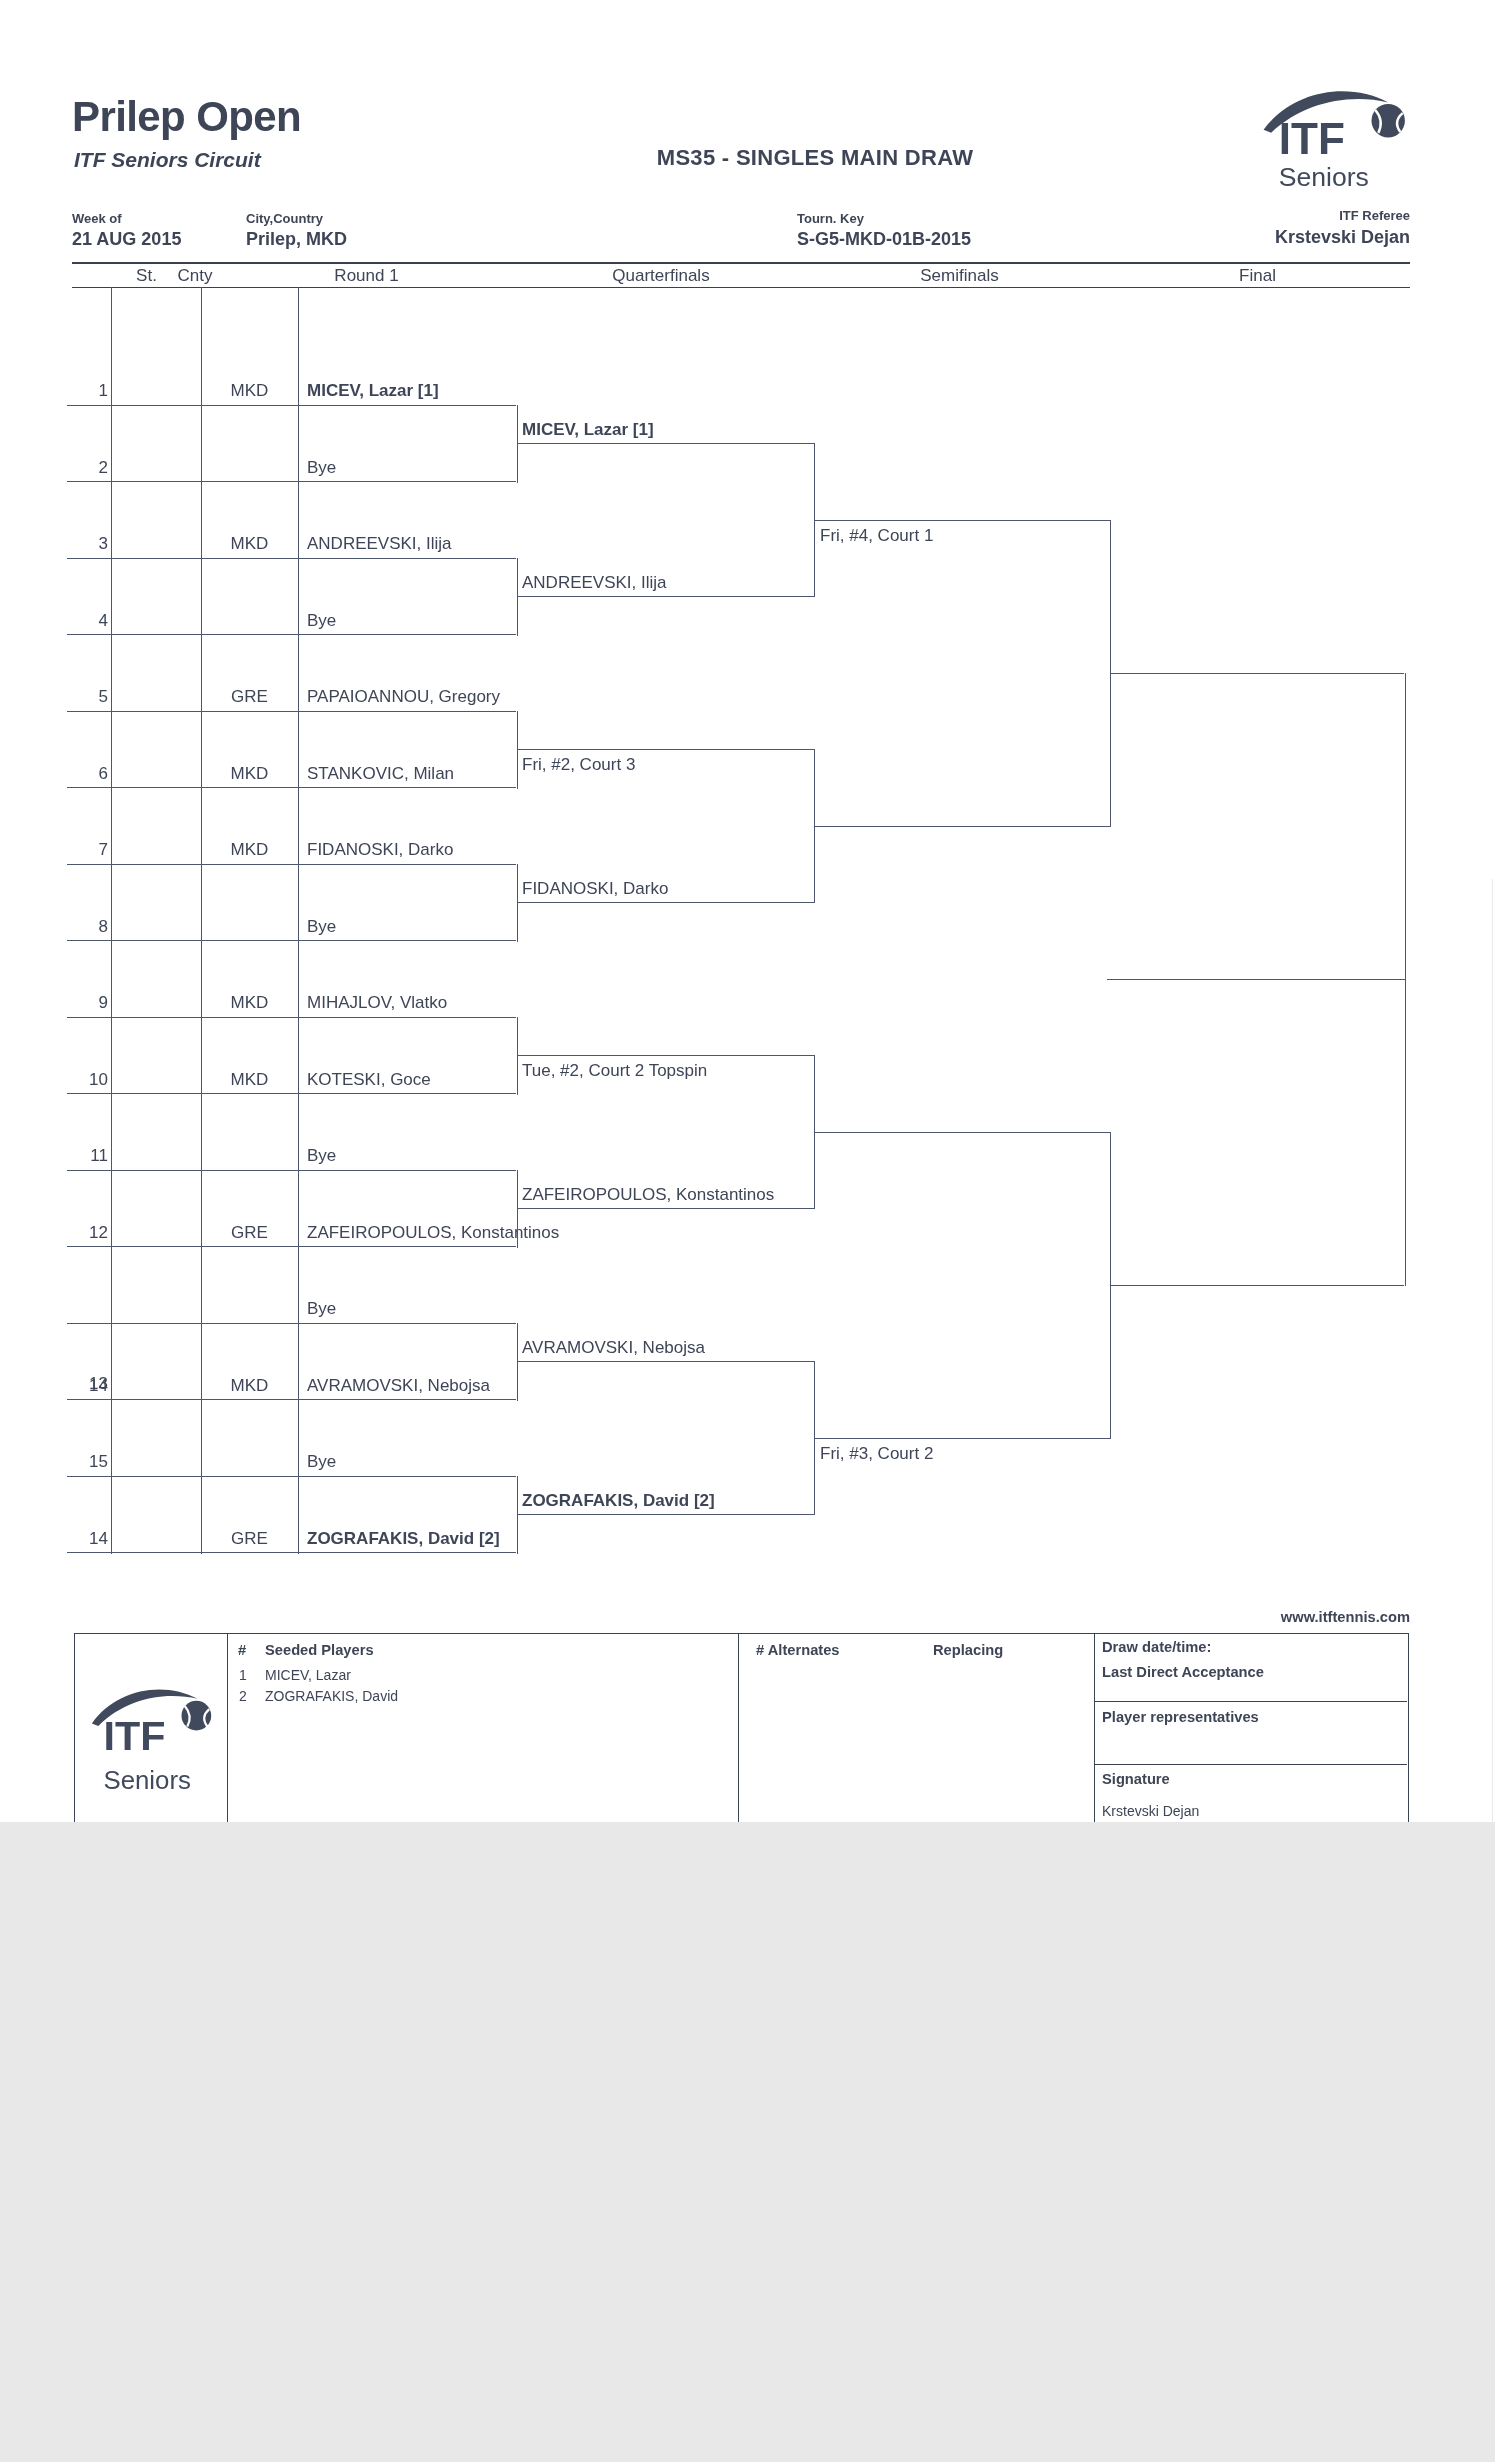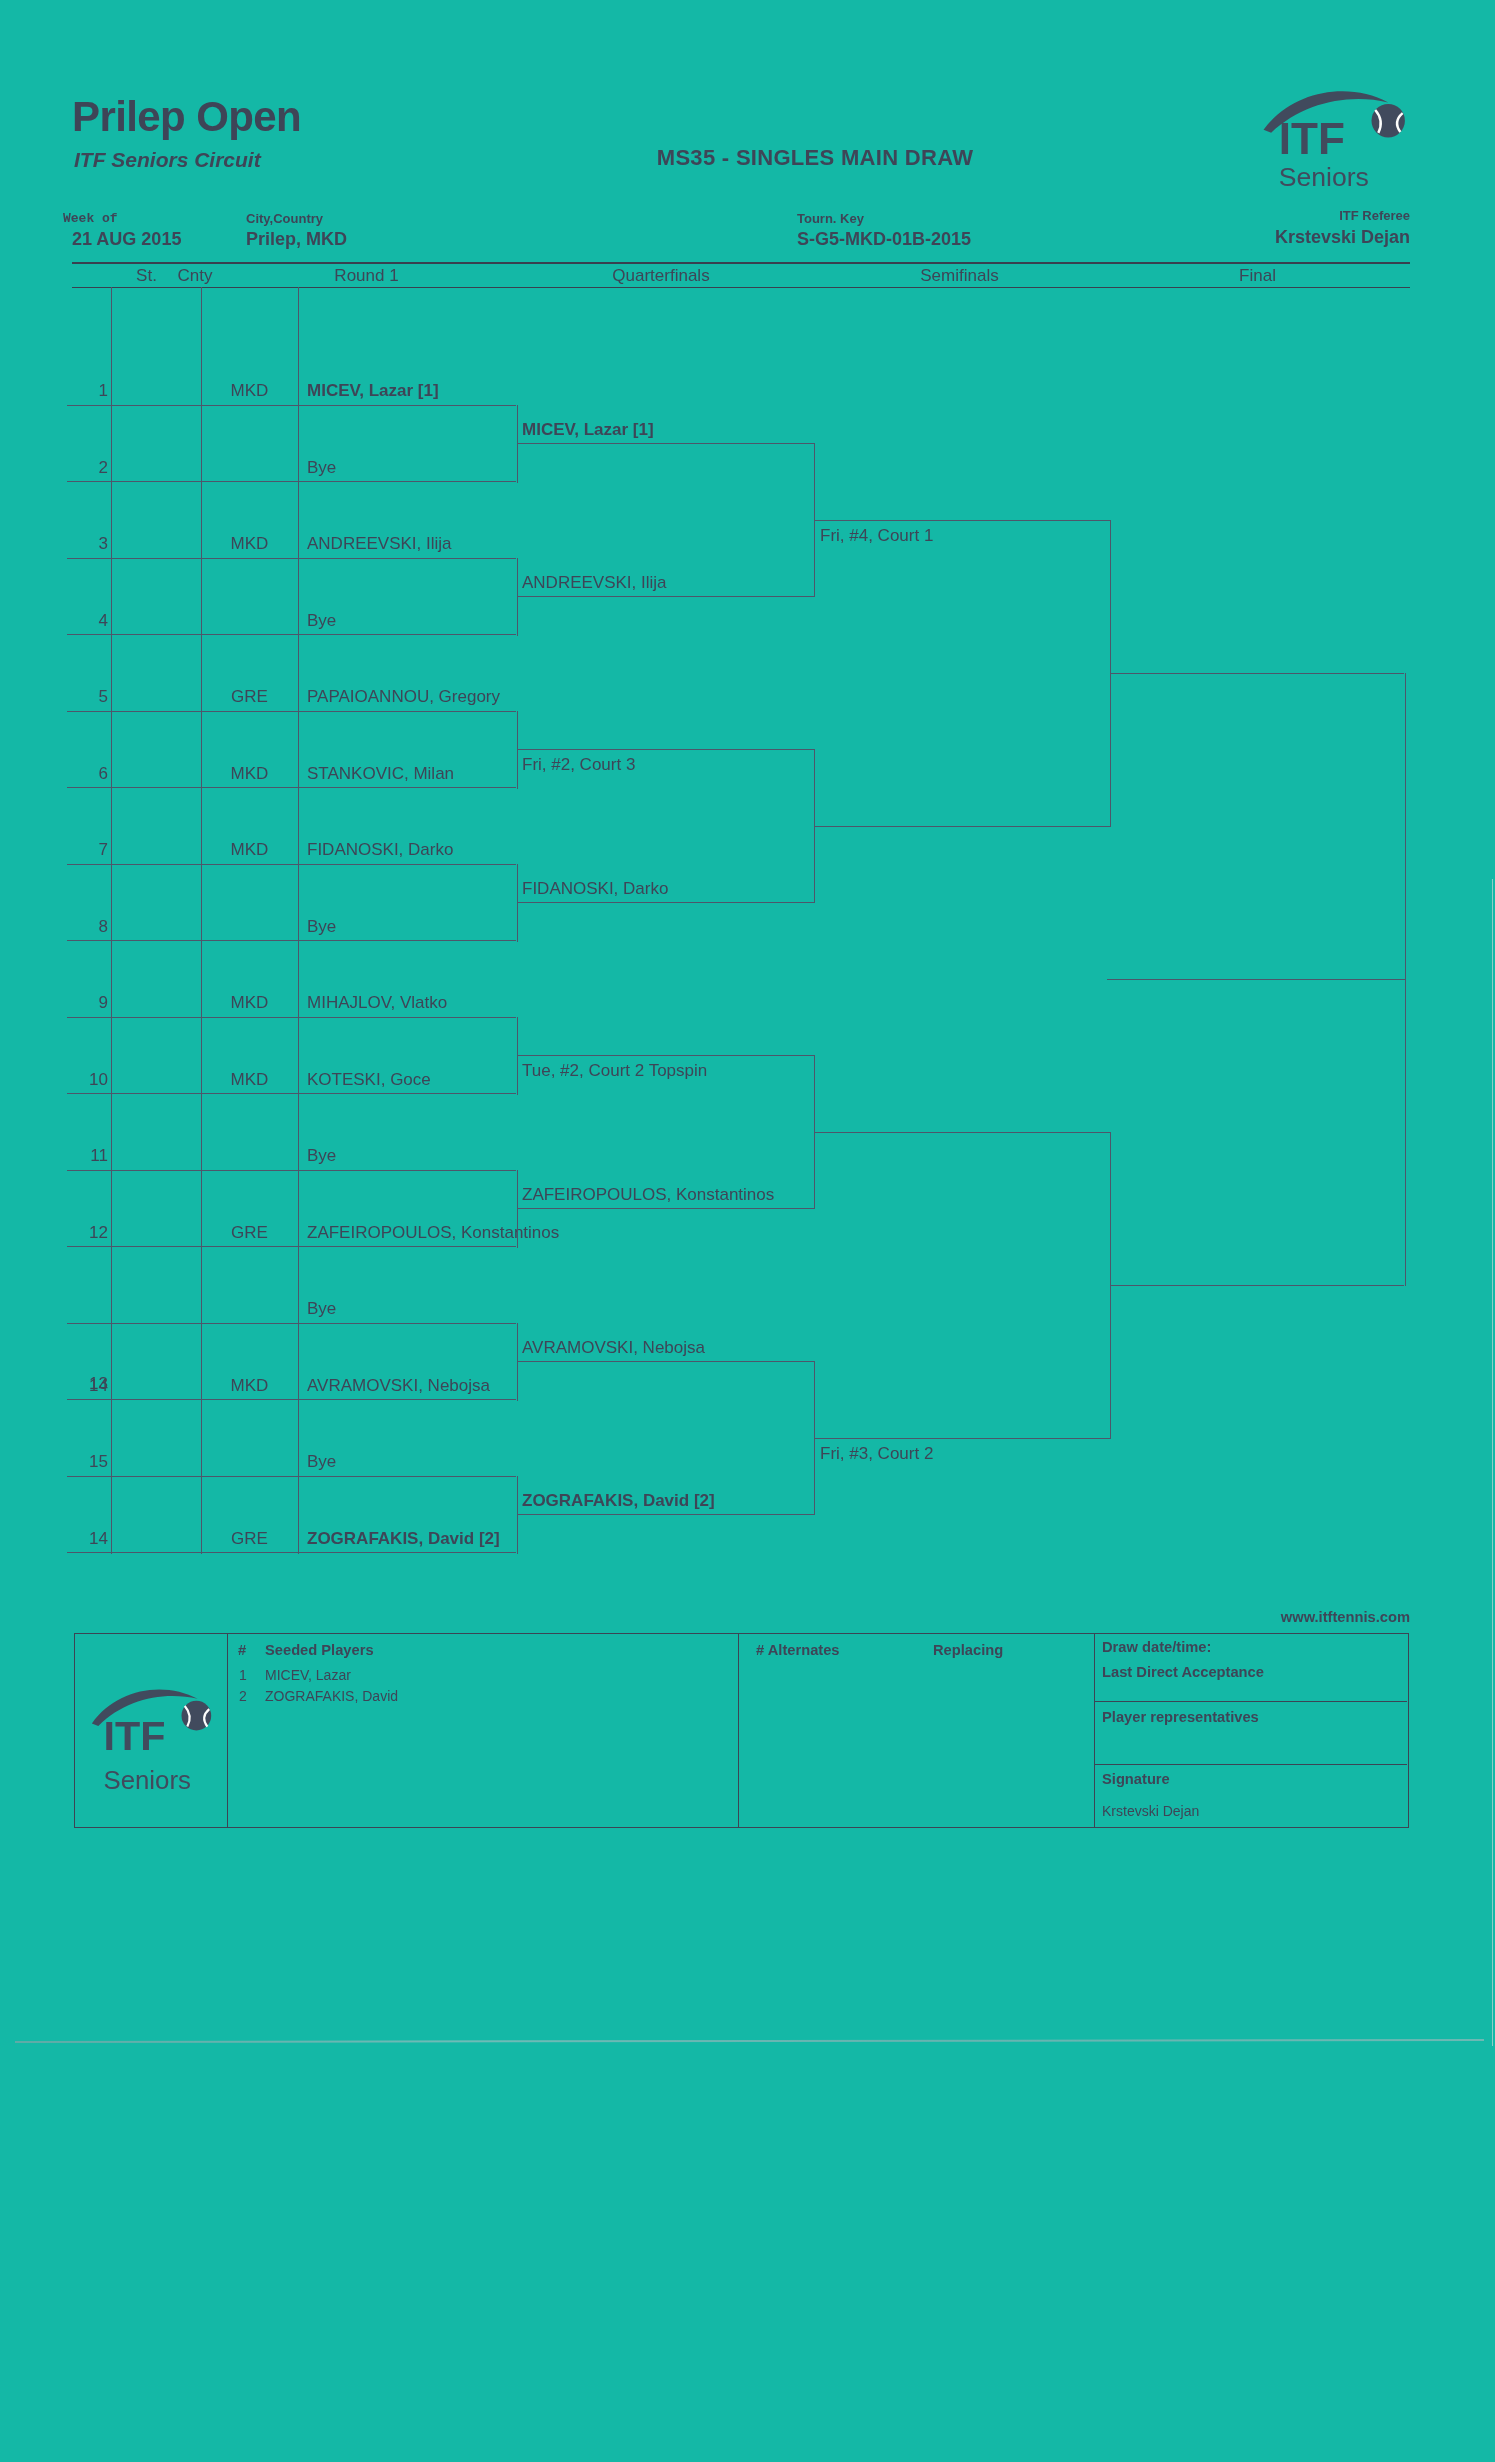--- a/index.html
+++ b/index.html
@@ -1,16 +1,16 @@
 <!DOCTYPE html>
 <html style="font-size:9.4px"><head>
 <meta charset="utf-8">
 <style>
   html,body{margin:0;padding:0;background:#e8e8e8;}
-  .page{position:relative;width:1495px;height:2462px;background:#14b8a6;overflow:hidden;
+  .page{position:relative;width:1495px;height:1822px;background:#ffffff;overflow:hidden;
         font-family:"Liberation Sans","DejaVu Sans",sans-serif;color:#3e4557;}
   .abs{position:absolute;}
   .title{font-size:42px;font-weight:bold;letter-spacing:-0.6px;}
   .subtitle{font-size:21px;font-weight:bold;font-style:italic;}
   .event{font-size:22px;font-weight:bold;letter-spacing:0.3px;}
   .lbl{font-size:13px;font-weight:bold;}
   .val{font-size:18px;font-weight:bold;}
   .colh{font-size:17px;text-align:center;}
   .hline,.vline{position:absolute;background:#4d566a;}
   .rule{position:absolute;background:#39404f;}
@@ -38,21 +38,21 @@
     <path d="M6 64 C 44 12, 118 0, 170 28 C 118 16, 58 28, 16 68 Z" fill="#414a5d"></path>
     <text x="26" y="96" font-size="58" font-weight="bold" fill="#414a5d">ITF</text>
     <g>
       <circle cx="170" cy="52" r="22" fill="#414a5d"></circle>
       <path d="M153 38 q 12 14 4 30" stroke="#fdfdfc" stroke-width="3.2" fill="none"></path>
       <path d="M189 42 q -13 11 -3 25" stroke="#fdfdfc" stroke-width="3.2" fill="none"></path>
     </g>
     <text x="26" y="138" font-size="35" fill="#414a5d">Seniors</text>
   </svg>
 
-  <div class="abs lbl" style="left:63px;top:211px;font-family:Liberation Mono, monospace;">Week of</div>
+  <div class="abs lbl" style="left:72px;top:211px;">Week of</div>
   <div class="abs val" style="left:72px;top:229px;">21 AUG 2015</div>
   <div class="abs lbl" style="left:246px;top:211px;">City,Country</div>
   <div class="abs val" style="left:246px;top:229px;">Prilep, MKD</div>
   <div class="abs lbl" style="left:797px;top:211px;">Tourn. Key</div>
   <div class="abs val" style="left:797px;top:229px;">S-G5-MKD-01B-2015</div>
   <div class="abs lbl" style="right:85px;top:208px;text-align:right;">ITF Referee</div>
   <div class="abs val" style="right:85px;top:227px;text-align:right;">Krstevski Dejan</div>
 
   <div class="rule" style="left:72px;top:262px;width:1338px;height:2.3px;"></div>
   <div class="rule" style="left:72px;top:287px;width:1338px;height:1.2px;"></div>

